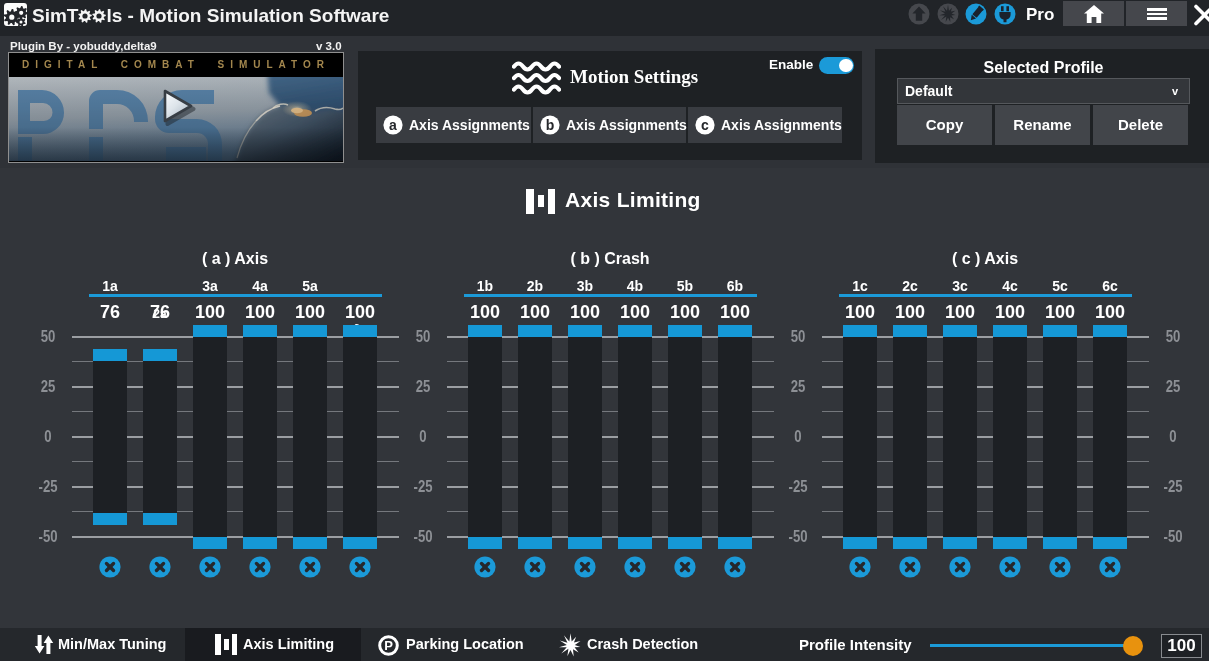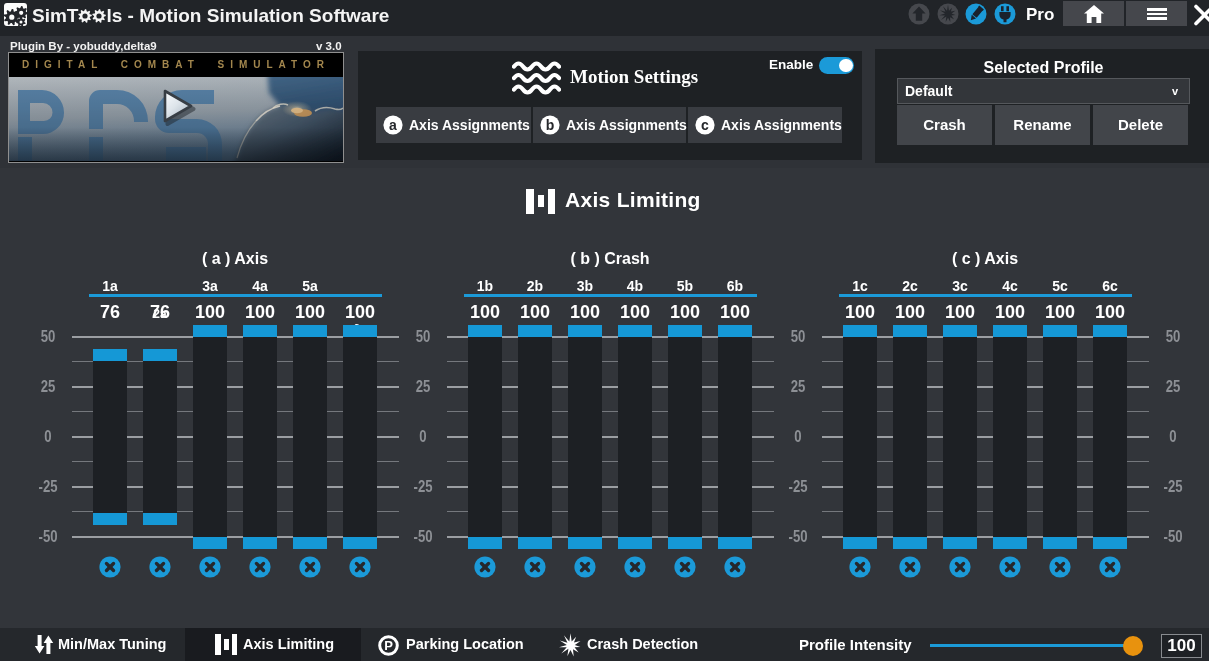--- a/index.html
+++ b/index.html
@@ -158,21 +158,21 @@
 <svg class="a" style="left:694px;top:114px;" width="22" height="22" viewBox="0 0 22 22">
     <circle cx="11" cy="11" r="9.6" fill="#fff"></circle>
     <text x="11" y="15.6" font-family="Liberation Sans" font-size="14" font-weight="bold" fill="#26282c" text-anchor="middle">c</text>
   </svg>
 <div class="a b" style="left:721px;top:107px;height:36px;line-height:36px;font-size:14px;color:#fff;">Axis Assignments</div>
 <div class="a" style="left:875px;top:49px;width:334px;height:113.5px;background:#1e2124;"></div>
 <div class="a b ctr" style="left:878px;top:59px;width:331px;font-size:16px;color:#fff;">Selected Profile</div>
 <div class="a" style="left:897px;top:78px;width:293px;height:26px;background:#33363a;border:1px solid #55585c;"></div>
 <div class="a b" style="left:905px;top:78px;height:26px;line-height:26px;font-size:14px;color:#fff;">Default</div>
 <div class="a b" style="left:1172px;top:78px;height:26px;line-height:26px;font-size:11px;color:#fff;">v</div>
-<div class="a b ctr" style="left:897px;top:105px;width:95px;height:40px;line-height:40px;background:#42454a;font-size:15px;color:#fff;">Crash</div>
+<div class="a b ctr" style="left:897px;top:105px;width:95px;height:40px;line-height:40px;background:#42454a;font-size:15px;color:#fff;">Copy</div>
 <div class="a b ctr" style="left:995px;top:105px;width:95px;height:40px;line-height:40px;background:#42454a;font-size:15px;color:#fff;">Rename</div>
 <div class="a b ctr" style="left:1093px;top:105px;width:95px;height:40px;line-height:40px;background:#42454a;font-size:15px;color:#fff;">Delete</div>
 <div class="a" style="left:0;top:168px;width:1209px;height:460px;background:#32353a;"></div>
 <div class="a" style="left:526px;top:189px;width:8px;height:25px;background:#fff;"></div>
 <div class="a" style="left:538px;top:195px;width:6px;height:12px;background:#fff;"></div>
 <div class="a" style="left:548px;top:189px;width:7px;height:25px;background:#fff;"></div>
 <div class="a b" style="left:565px;top:184px;height:31px;line-height:31px;font-size:21px;letter-spacing:0.3px;color:#fff;">Axis Limiting</div>
 <div class="a b ctr" style="left:175px;top:250px;width:120px;font-size:16px;color:#fff;">( a ) Axis</div>
 <div class="a" style="left:71.5px;top:335.5px;width:327px;height:2px;background:#9b9ea2;"></div>
 <div class="a" style="left:71.5px;top:385.5px;width:327px;height:2px;background:#9b9ea2;"></div>

